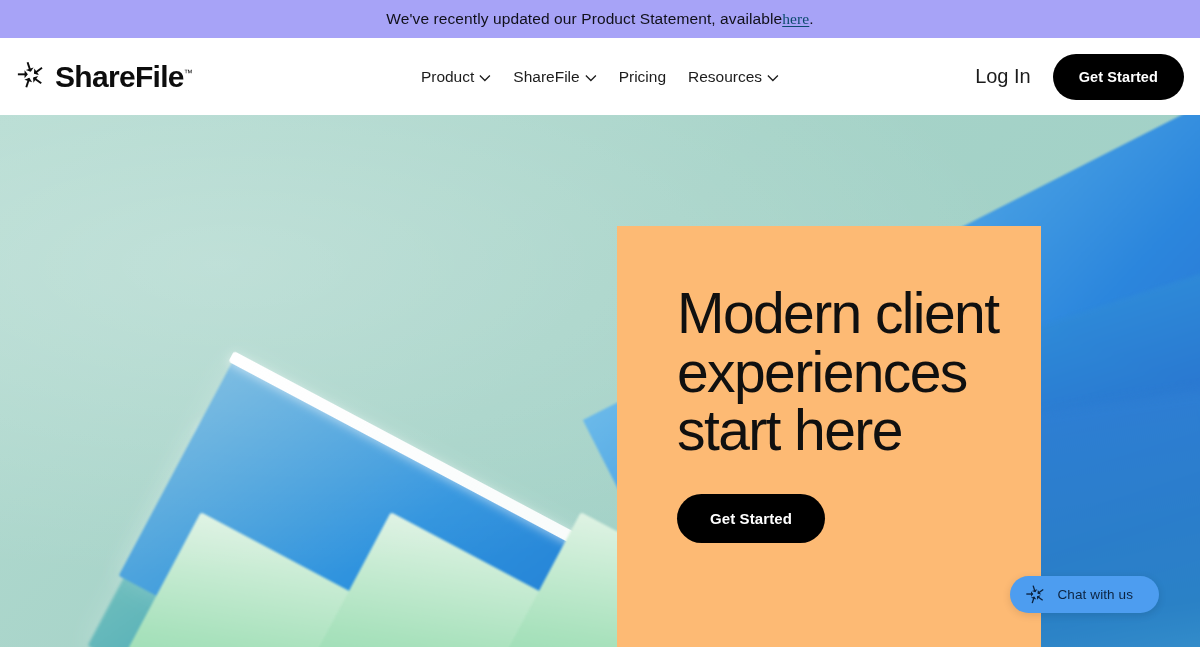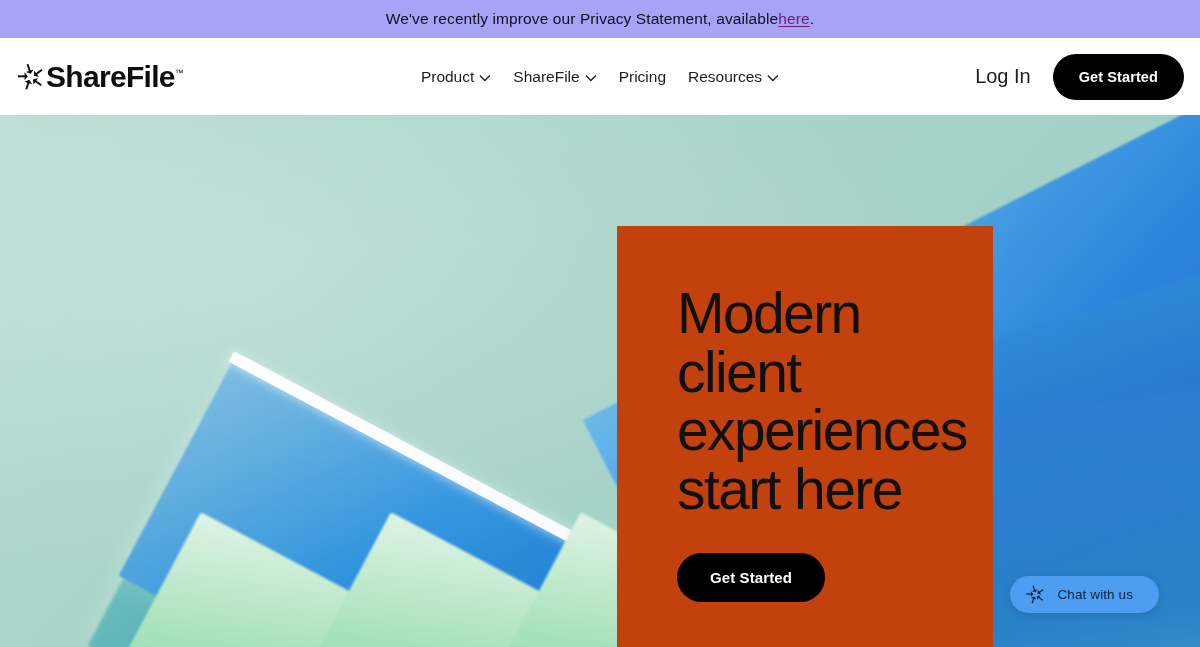--- a/index.html
+++ b/index.html
@@ -11,31 +11,31 @@
   }
 
   
   .banner {
     height:38px;
     background:#a7a3f7;
     display:flex; align-items:center; justify-content:center;
     font-size:15.5px; color:#10101a; letter-spacing:.1px;
   }
   .banner .banner-link {
-    color:#701a75; text-decoration:underline; text-underline-offset:2px;
+    color:#0c4a6e; text-decoration:underline; text-underline-offset:2px;font-family:Liberation Serif, serif;
   }
 
   
   .header {
     height:77px; background:#fff;
     display:flex; align-items:center;
     padding:0 16px 0 14px;
     position:relative; z-index:30;
   }
-  .brand { display:flex; align-items:center; margin-left:2px; }
+  .brand { display:flex; align-items:flex-start; gap:9px; margin-left:2px; }
   .brand-mark { width:30px; height:30px; display:block; }
   .brand-name {
     font-size:30px; font-weight:700; letter-spacing:-.7px; color:#0d0d0d;
     position:relative; white-space:nowrap;
   }
   .brand-tm { font-size:9px; vertical-align:super; font-weight:400; letter-spacing:0; }
 
   .nav {
     position:absolute; left:50%; transform:translateX(-50%);
     display:flex; align-items:center; gap:22px;
@@ -143,22 +143,22 @@
 
   .art-haze {
     position:absolute; inset:0;
     background:radial-gradient(ellipse at 18% 28%, rgba(255,255,255,.22), rgba(255,255,255,0) 58%);
     pointer-events:none;
   }
 
   
   .hero-card {
     position:absolute; left:617px; top:111px;
-    width:376px; height:421px;
-    background:#c2410c;
+    width:424px; height:421px;
+    background:#fdba74;
     padding:58px 0 0 60px;
     z-index:10;
   }
   .hero-title {
     font-size:57px; line-height:1.03; font-weight:300;
     letter-spacing:-1.6px; color:#101010; white-space:pre-line;
   }
   .hero-sub {
     margin-top:26px; width:310px;
     font-size:15.5px; line-height:1.42; color:#1d1d1d; letter-spacing:-.05px;
@@ -176,21 +176,21 @@
     cursor:pointer;
     box-shadow:0 2px 8px rgba(0,0,0,.12);
   }
   .chat-icon { width:21px; height:21px; display:block; }
   .chat-label { font-size:13.5px; color:#0c2340; letter-spacing:.1px; }
 </style>
 </head>
 <body>
 
 <div class="banner">
-  <span>We've recently improve our Privacy Statement, available </span>
+  <span>We've recently updated our Product Statement, available </span>
     <a class="banner-link" href="#">here</a>
     <span>.</span>
 </div>
 
 <header class="header">
 
   <div class="brand">
     <span class="brand-mark">
       <svg class="brand-mark" viewBox="0 0 40 40" aria-hidden="true">
         <g fill="#0d0d0d">

